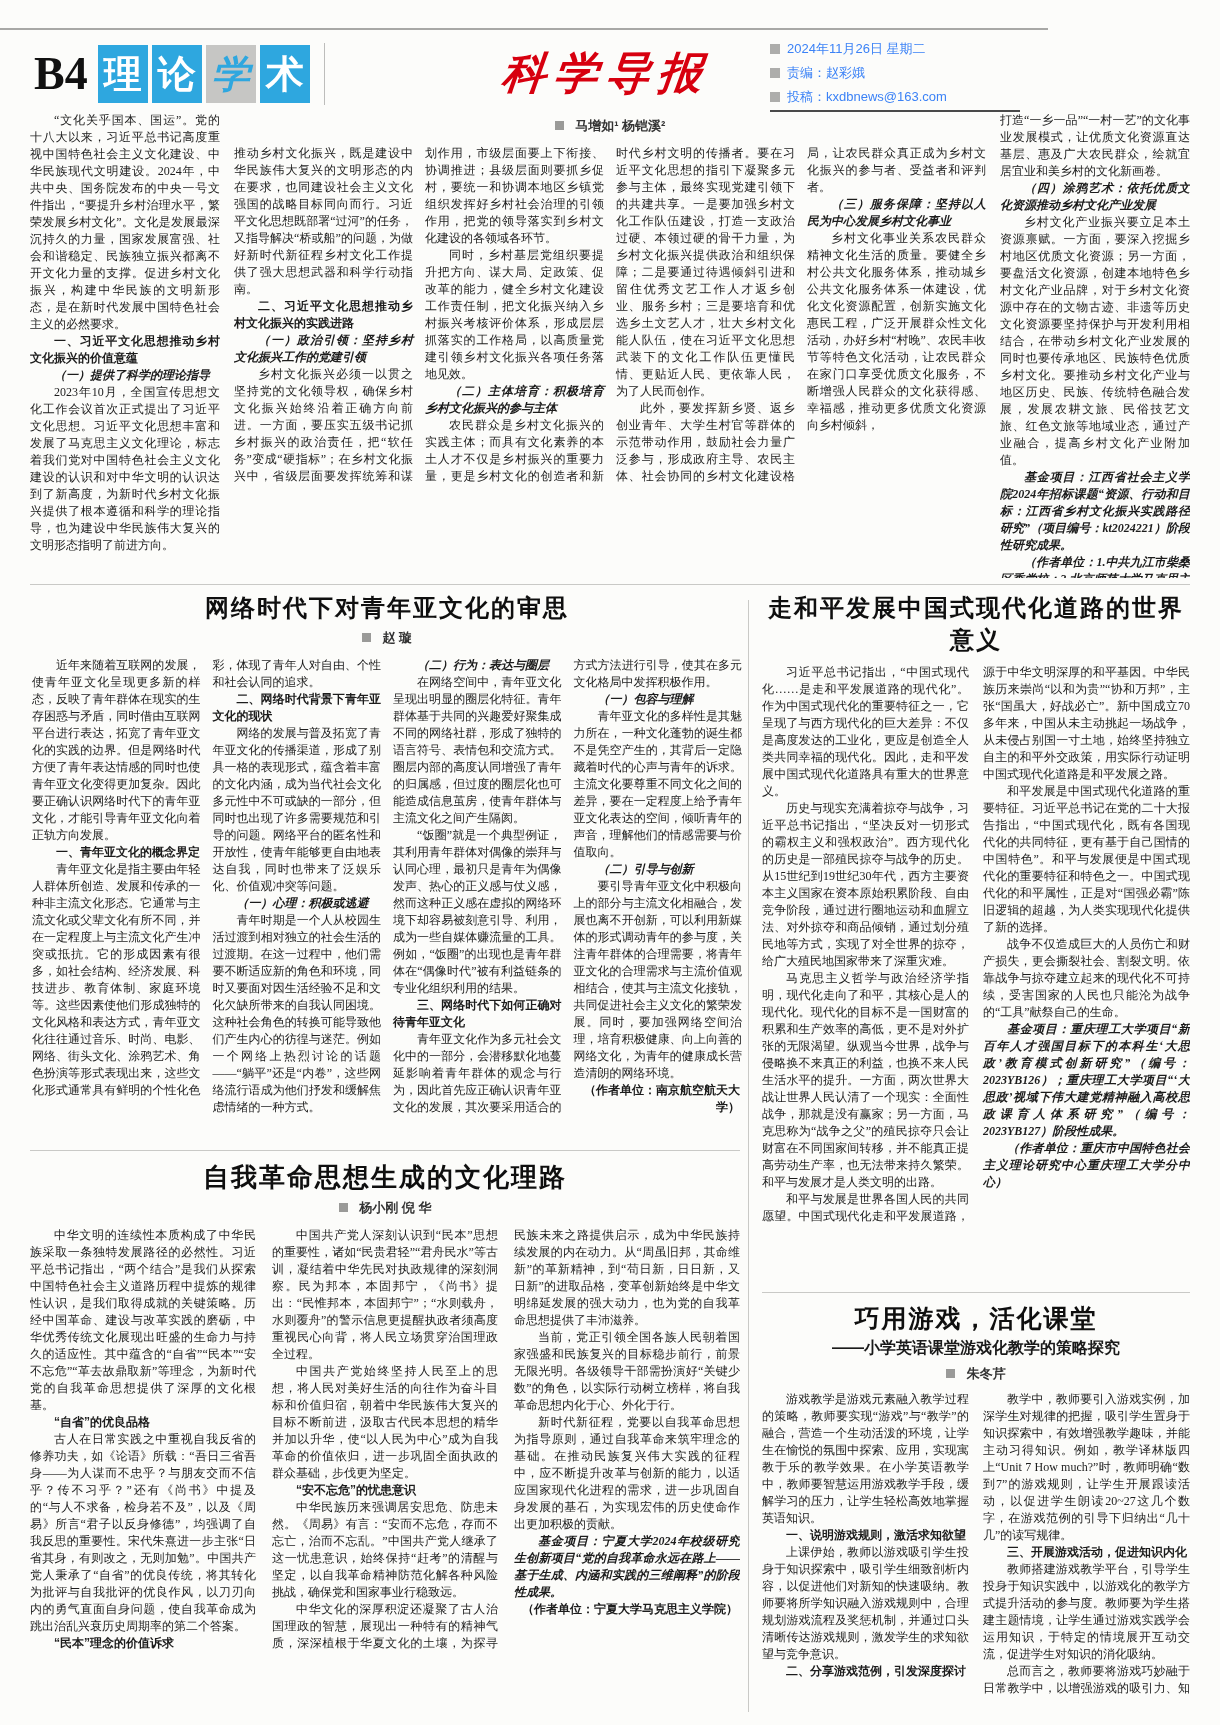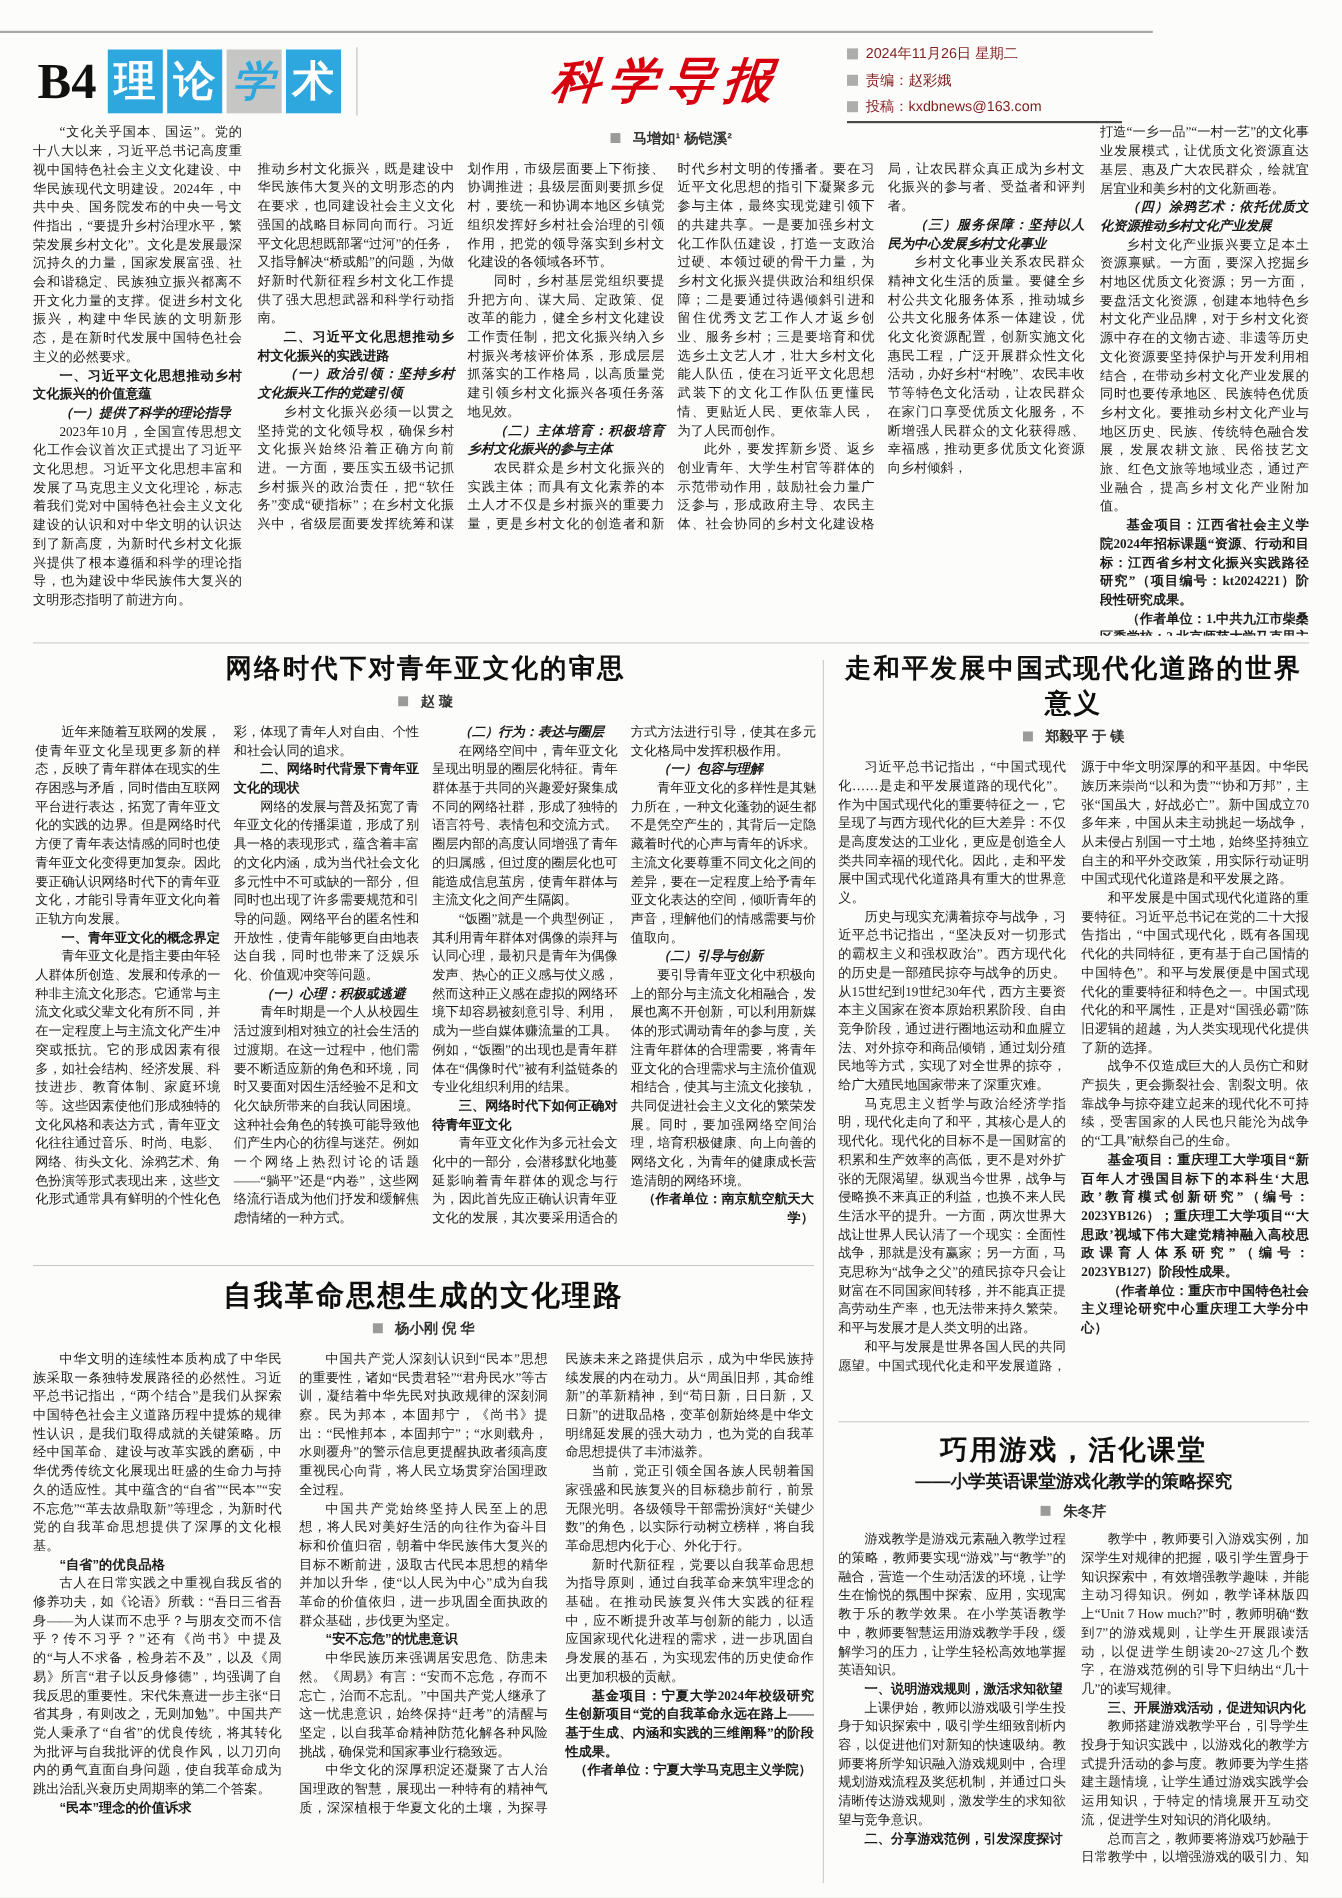--- a/index.html
+++ b/index.html
@@ -11,41 +11,41 @@
           display:flex;align-items:center;padding-top:6px;box-sizing:border-box;}
   .pageno{font:bold 46px/1 "Liberation Serif","DejaVu Serif",serif;color:#111;margin:0 10px 0 34px;}
   .logo{display:flex;align-items:center;gap:4px;}
   .lbox{width:50px;height:58px;background:#2ea7df;color:#fff;text-align:center;
         font:bold 38px/58px "Liberation Sans","DejaVu Sans",sans-serif;}
   .lbox.alt{background:#c6c6c4;color:#2ea7df;font-style:italic;}
   .hvline{width:1px;height:62px;background:#bdbdbb;margin-left:10px;}
   .spacer{flex:1;}
   .masthead{font:bold italic 44px/1 "Liberation Serif","DejaVu Serif",serif;color:#d7000f;
             letter-spacing:8px;transform:skewX(-6deg);margin-right:60px;}
-  .pubinfo{width:250px;margin-right:28px;font:13px/24px "Liberation Sans","DejaVu Sans",sans-serif;color:#7f1d1d;}
+  .pubinfo{width:250px;margin-right:28px;font:13px/24px "Liberation Sans","DejaVu Sans",sans-serif;color:#3b82f6;}
   .pub-row{display:flex;align-items:center;}
   .pub-row:last-child{border-bottom:2px solid #4a4a4a;padding-bottom:1px;}
   .isq{display:inline-block;width:10px;height:10px;background:#adadab;margin-right:7px;flex:0 0 auto;}
   
   .rule-h{position:absolute;height:1px;background:#c9c9c6;}
   .rule-v{position:absolute;width:1px;background:#c9c9c6;}
   .headline{margin:0;text-align:center;font-family:"Liberation Sans","DejaVu Sans",sans-serif;
             font-weight:bold;color:#0f0f0f;letter-spacing:2px;}
   .h-top{font-size:27px;line-height:36px;}
   .h-mid{font-size:24px;line-height:32px;}
   .h-reform{font-size:26px;line-height:34px;}
   .h-game{font-size:25px;line-height:32px;}
   .subtitle{margin:2px 0 0;text-align:center;font:bold 16px/24px "Liberation Sans","DejaVu Sans",sans-serif;color:#1a1a1a;}
   .byline{text-align:center;font:bold 13px/22px "Liberation Sans","DejaVu Sans",sans-serif;color:#333;margin-top:3px;}
   .bsq{display:inline-block;width:9px;height:9px;background:#9a9a98;margin-right:8px;}
   
   .para{margin:0;font-size:12px;line-height:17px;text-indent:2em;text-align:justify;color:#1c1c1c;}
   .para.sub1{font-weight:bold;font-family:"Liberation Sans","DejaVu Sans",sans-serif;}
   .para.sub2{font-style:italic;font-weight:bold;}
-  .para.note{font-weight:bold;}
+  .para.note{font-weight:bold;font-style:italic;}
   .para.unit{font-weight:bold;text-align:right;text-indent:0;padding-right:2px;}
   .para.noindent{text-indent:0;}
   
   #top-article{left:30px;top:112px;width:1160px;height:466px;display:flex;gap:14px;}
   .side-col{width:190px;height:466px;overflow:hidden;}
   .top-center{flex:1;display:flex;flex-direction:column;}
   .cols{overflow:hidden;}
   #top-article .cols{column-count:4;column-gap:12px;height:380px;margin-top:8px;}
   #hr-top{left:30px;top:584px;width:1160px;}
   #youth{left:32px;top:592px;width:710px;height:552px;}
@@ -152,24 +152,20 @@
         <p class="para sub2">（二）引导与创新</p>
         <p class="para">要引导青年亚文化中积极向上的部分与主流文化相融合，发展也离不开创新，可以利用新媒体的形式调动青年的参与度，关注青年群体的合理需要，将青年亚文化的合理需求与主流价值观相结合，使其与主流文化接轨，共同促进社会主义文化的繁荣发展。同时，要加强网络空间治理，培育积极健康、向上向善的网络文化，为青年的健康成长营造清朗的网络环境。</p>
         <p class="para unit">（作者单位：南京航空航天大学）</p>
       </div>
   </div>
 
   <div id="vline-main" class="rule-v"></div>
 
   <div id="peace" class="abs">
     <h2 class="headline h-mid">走和平发展中国式现代化道路的世界意义</h2>
-    <div class="byline">
-      <span class="bsq"></span>
-      <span>郑毅平 于 镁</span>
-    </div>
     <div class="cols">
         <p class="para">习近平总书记指出，“中国式现代化……是走和平发展道路的现代化”。作为中国式现代化的重要特征之一，它呈现了与西方现代化的巨大差异：不仅是高度发达的工业化，更应是创造全人类共同幸福的现代化。因此，走和平发展中国式现代化道路具有重大的世界意义。</p>
         <p class="para">历史与现实充满着掠夺与战争，习近平总书记指出，“坚决反对一切形式的霸权主义和强权政治”。西方现代化的历史是一部殖民掠夺与战争的历史。从15世纪到19世纪30年代，西方主要资本主义国家在资本原始积累阶段、自由竞争阶段，通过进行圈地运动和血腥立法、对外掠夺和商品倾销，通过划分殖民地等方式，实现了对全世界的掠夺，给广大殖民地国家带来了深重灾难。</p>
         <p class="para">马克思主义哲学与政治经济学指明，现代化走向了和平，其核心是人的现代化。现代化的目标不是一国财富的积累和生产效率的高低，更不是对外扩张的无限渴望。纵观当今世界，战争与侵略换不来真正的利益，也换不来人民生活水平的提升。一方面，两次世界大战让世界人民认清了一个现实：全面性战争，那就是没有赢家；另一方面，马克思称为“战争之父”的殖民掠夺只会让财富在不同国家间转移，并不能真正提高劳动生产率，也无法带来持久繁荣。和平与发展才是人类文明的出路。</p>
         <p class="para">和平与发展是世界各国人民的共同愿望。中国式现代化走和平发展道路，源于中华文明深厚的和平基因。中华民族历来崇尚“以和为贵”“协和万邦”，主张“国虽大，好战必亡”。新中国成立70多年来，中国从未主动挑起一场战争，从未侵占别国一寸土地，始终坚持独立自主的和平外交政策，用实际行动证明中国式现代化道路是和平发展之路。</p>
         <p class="para">和平发展是中国式现代化道路的重要特征。习近平总书记在党的二十大报告指出，“中国式现代化，既有各国现代化的共同特征，更有基于自己国情的中国特色”。和平与发展便是中国式现代化的重要特征和特色之一。中国式现代化的和平属性，正是对“国强必霸”陈旧逻辑的超越，为人类实现现代化提供了新的选择。</p>
         <p class="para">战争不仅造成巨大的人员伤亡和财产损失，更会撕裂社会、割裂文明。依靠战争与掠夺建立起来的现代化不可持续，受害国家的人民也只能沦为战争的“工具”献祭自己的生命。</p>
         <p class="para note">基金项目：重庆理工大学项目“新百年人才强国目标下的本科生‘大思政’教育模式创新研究”（编号：2023YB126）；重庆理工大学项目“‘大思政’视域下伟大建党精神融入高校思政课育人体系研究”（编号：2023YB127）阶段性成果。</p>
         <p class="para note">（作者单位：重庆市中国特色社会主义理论研究中心重庆理工大学分中心）</p>
       </div>

